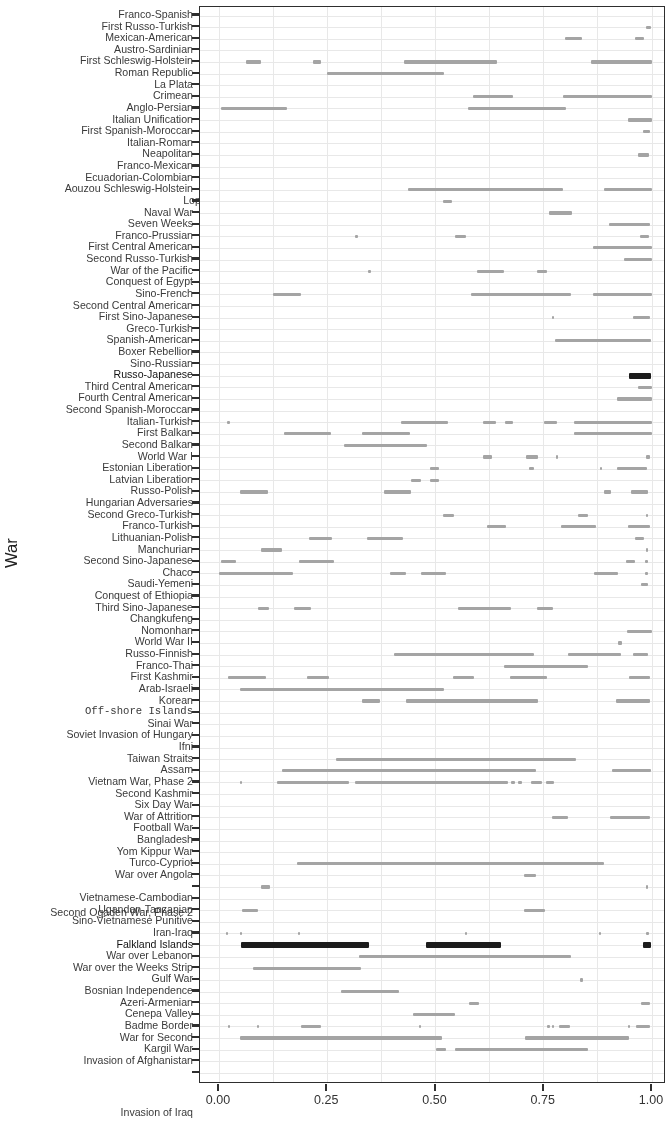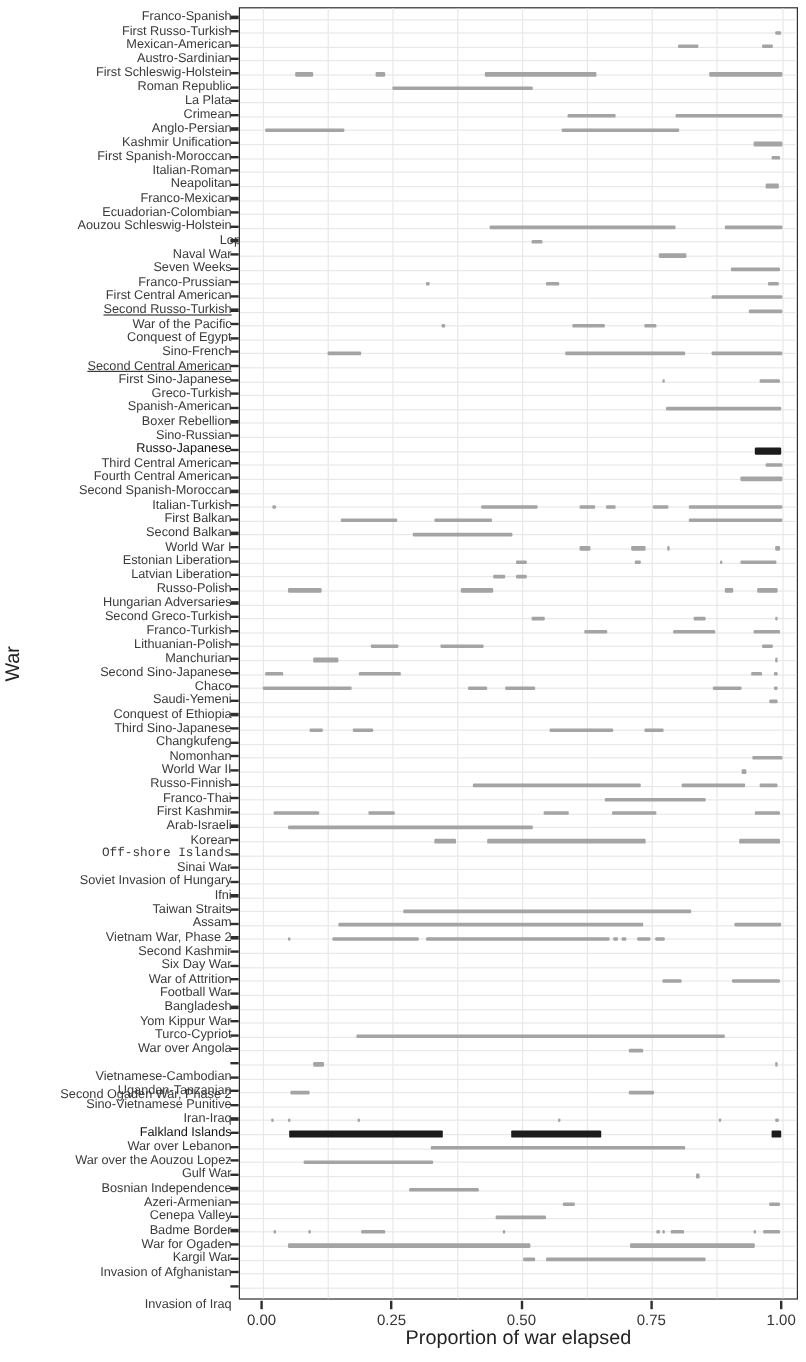--- a/index.html
+++ b/index.html
@@ -26,37 +26,37 @@
   <div id="y-labels">
       <div class="ylab" style="top: 9px;">Franco-Spanish</div>
       <div class="ylab" style="top: 20.62px;">First Russo-Turkish</div>
       <div class="ylab" style="top: 32.24px;">Mexican-American</div>
       <div class="ylab" style="top: 43.86px;">Austro-Sardinian</div>
       <div class="ylab" style="top: 55.48px;">First Schleswig-Holstein</div>
       <div class="ylab" style="top: 67.1px;">Roman Republic</div>
       <div class="ylab" style="top: 78.72px;">La Plata</div>
       <div class="ylab" style="top: 90.34px;">Crimean</div>
       <div class="ylab" style="top: 101.96px;">Anglo-Persian</div>
-      <div class="ylab" style="top: 113.58px;">Kashmir Unification</div>
+      <div class="ylab" style="top: 113.58px;">Italian Unification</div>
       <div class="ylab" style="top: 125.2px;">First Spanish-Moroccan</div>
       <div class="ylab" style="top: 136.82px;">Italian-Roman</div>
       <div class="ylab" style="top: 148.44px;">Neapolitan</div>
       <div class="ylab" style="top: 160.06px;">Franco-Mexican</div>
       <div class="ylab" style="top: 171.68px;">Ecuadorian-Colombian</div>
       <div class="ylab" style="top: 183.3px;">Aouzou Schleswig-Holstein</div>
       <div class="ylab" style="top: 194.92px; margin-left: 19px;">Lopez</div>
       <div class="ylab" style="top: 206.54px;">Naval War</div>
       <div class="ylab" style="top: 218.16px;">Seven Weeks</div>
       <div class="ylab" style="top: 229.78px;">Franco-Prussian</div>
       <div class="ylab" style="top: 241.4px;">First Central American</div>
-      <div class="ylab" style="top: 253.02px; text-decoration: underline;">Second Russo-Turkish</div>
+      <div class="ylab" style="top: 253.02px;">Second Russo-Turkish</div>
       <div class="ylab" style="top: 264.64px;">War of the Pacific</div>
       <div class="ylab" style="top: 276.26px;">Conquest of Egypt</div>
       <div class="ylab" style="top: 287.88px;">Sino-French</div>
-      <div class="ylab" style="top: 299.5px; text-decoration: underline;">Second Central American</div>
+      <div class="ylab" style="top: 299.5px;">Second Central American</div>
       <div class="ylab" style="top: 311.12px;">First Sino-Japanese</div>
       <div class="ylab" style="top: 322.74px;">Greco-Turkish</div>
       <div class="ylab" style="top: 334.36px;">Spanish-American</div>
       <div class="ylab" style="top: 345.98px;">Boxer Rebellion</div>
       <div class="ylab" style="top: 357.6px;">Sino-Russian</div>
       <div class="ylab bold" style="top: 369.22px;">Russo-Japanese</div>
       <div class="ylab" style="top: 380.84px;">Third Central American</div>
       <div class="ylab" style="top: 392.46px;">Fourth Central American</div>
       <div class="ylab" style="top: 404.08px;">Second Spanish-Moroccan</div>
       <div class="ylab" style="top: 415.7px;">Italian-Turkish</div>
@@ -99,30 +99,30 @@
       <div class="ylab" style="top: 845.64px;">Yom Kippur War</div>
       <div class="ylab" style="top: 857.26px;">Turco-Cypriot</div>
       <div class="ylab" style="top: 868.88px;">War over Angola</div>
       <div class="ylab" style="top: 907px;">Second Ogaden War, Phase 2</div>
       <div class="ylab" style="top: 892.12px;">Vietnamese-Cambodian</div>
       <div class="ylab" style="top: 903.74px;">Ugandan-Tanzanian</div>
       <div class="ylab" style="top: 915.36px;">Sino-Vietnamese Punitive</div>
       <div class="ylab" style="top: 926.98px;">Iran-Iraq</div>
       <div class="ylab bold" style="top: 938.6px;">Falkland Islands</div>
       <div class="ylab" style="top: 950.22px;">War over Lebanon</div>
-      <div class="ylab" style="top: 961.84px;">War over the Aouzou Lopez</div>
+      <div class="ylab" style="top: 961.84px;">War over the Weeks Strip</div>
       <div class="ylab" style="top: 973.46px;">Gulf War</div>
       <div class="ylab" style="top: 985.08px;">Bosnian Independence</div>
       <div class="ylab" style="top: 996.7px;">Azeri-Armenian</div>
       <div class="ylab" style="top: 1008.32px;">Cenepa Valley</div>
       <div class="ylab" style="top: 1019.94px;">Badme Border</div>
-      <div class="ylab" style="top: 1031.56px;">War for Ogaden</div>
+      <div class="ylab" style="top: 1031.56px;">War for Second</div>
       <div class="ylab" style="top: 1043.18px;">Kargil War</div>
       <div class="ylab" style="top: 1054.8px;">Invasion of Afghanistan</div>
-      <div class="ylab" style="top: 1082px;">Invasion of Iraq</div>
+      <div class="ylab" style="top: 1107px;">Invasion of Iraq</div>
     </div>
   <div id="y-ticks">
       <div class="ytick" style="left: 192px; top: 13.4px;"></div>
       <div class="ytick" style="left: 192px; top: 25.02px;"></div>
       <div class="ytick" style="left: 192px; top: 36.64px;"></div>
       <div class="ytick" style="left: 192px; top: 48.26px;"></div>
       <div class="ytick" style="left: 192px; top: 59.88px;"></div>
       <div class="ytick" style="left: 192px; top: 71.5px;"></div>
       <div class="ytick" style="left: 192px; top: 83.12px;"></div>
       <div class="ytick" style="left: 192px; top: 94.74px;"></div>
@@ -467,14 +467,13 @@
       <div class="xticklab" style="left: 196px; top: 1093px;">0.00</div>
       <div class="xtick" style="left: 325.25px; top: 1084px;"></div>
       <div class="xticklab" style="left: 304.25px; top: 1093px;">0.25</div>
       <div class="xtick" style="left: 433.5px; top: 1084px;"></div>
       <div class="xticklab" style="left: 412.5px; top: 1093px;">0.50</div>
       <div class="xtick" style="left: 541.75px; top: 1084px;"></div>
       <div class="xticklab" style="left: 520.75px; top: 1093px;">0.75</div>
       <div class="xtick" style="left: 650px; top: 1084px;"></div>
       <div class="xticklab" style="left: 629px; top: 1093px;">1.00</div>
     </div>
-  <div id="x-title">Proportion of war elapsed</div>
 </div>
 
 </body></html>

